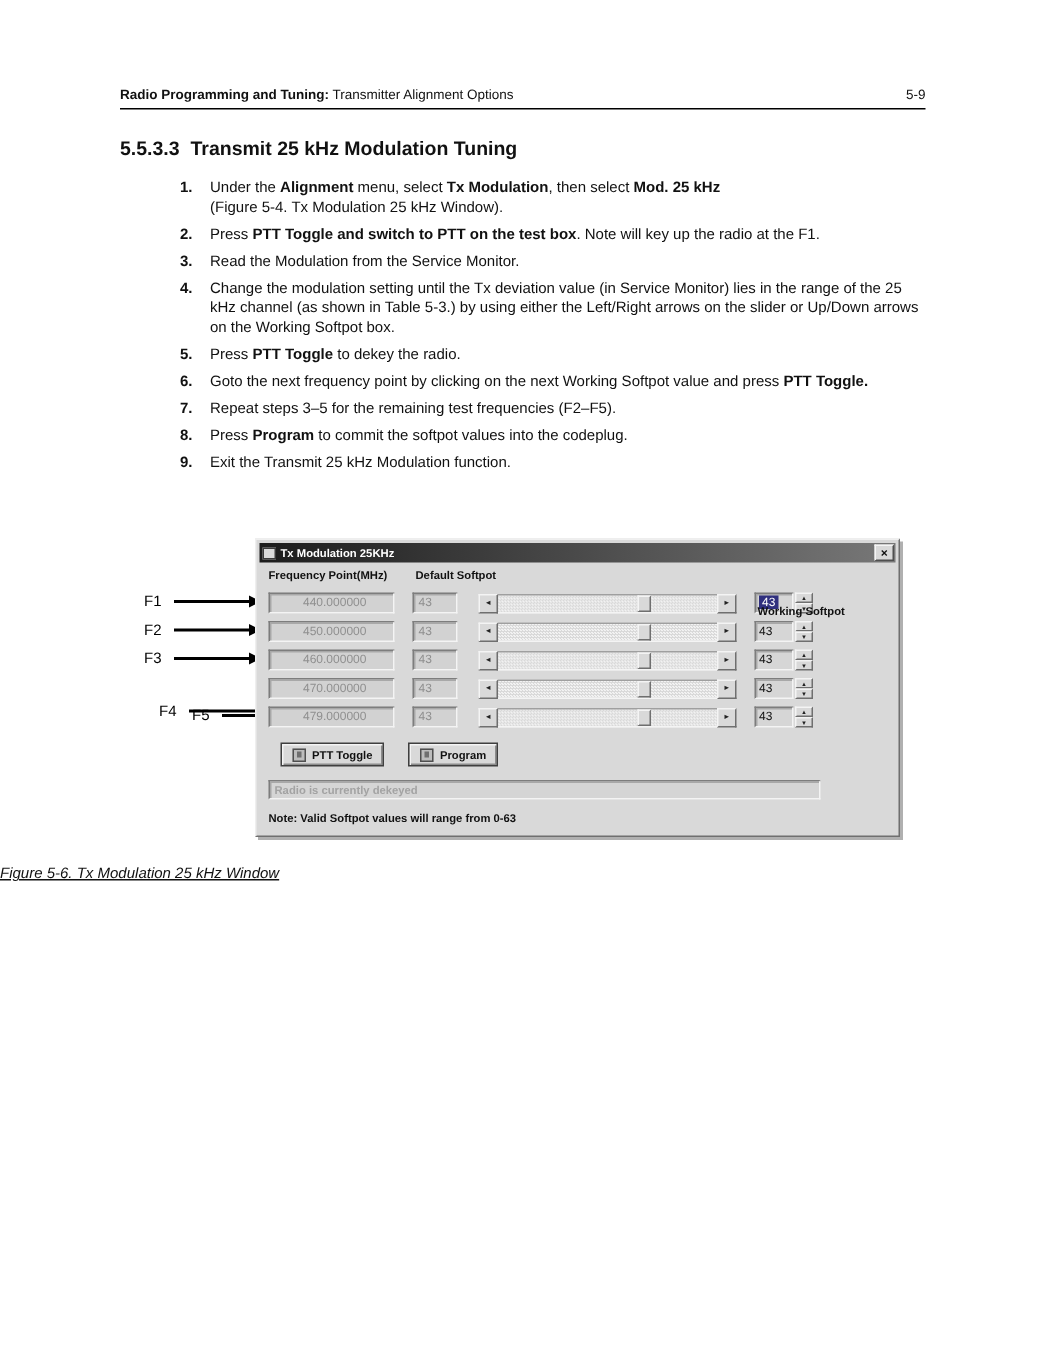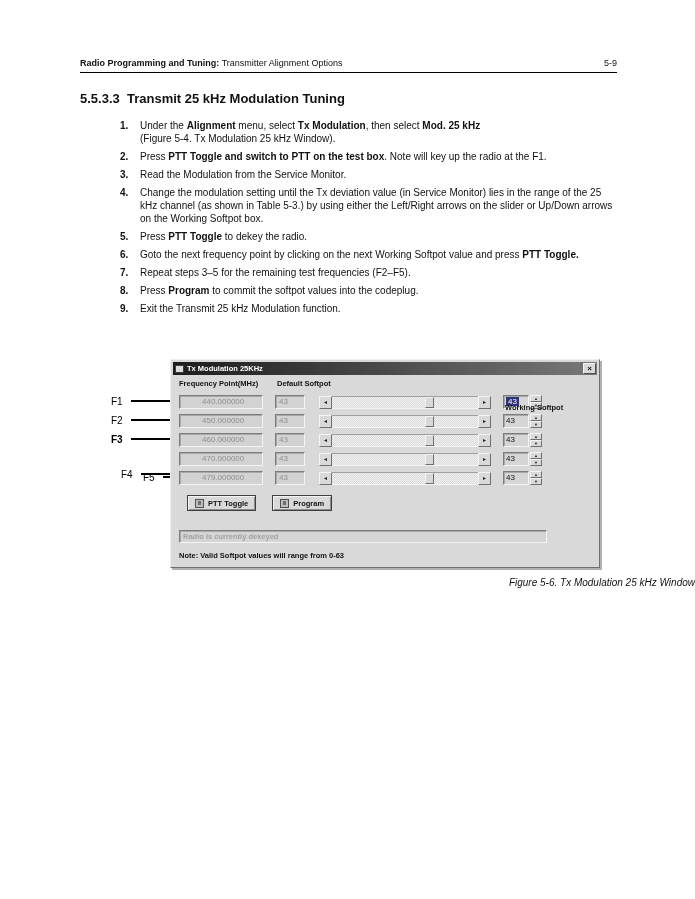--- a/index.html
+++ b/index.html
@@ -20,24 +20,24 @@
   .section-heading { font-size:13px; font-weight:bold; margin:18px 0 13px; white-space:pre-wrap; }
 
   
   .steps { margin-left:40px; margin-right:2px; }
   .step { display:flex; margin-bottom:5px; font-size:10px; line-height:13px; }
   .step-num { font-weight:bold; width:20px; flex-shrink:0; }
   .step-text { flex:1; }
 
   
   .figure { position:relative; height:202px; margin:44px -78px 0 -80px; }
-  .caption { text-align:right; font-style:italic; font-size:10px; margin:16px -78px 0 -80px; }
+  .caption { text-align:left; font-style:italic; font-size:10px; margin:16px -78px 0 -80px;text-decoration:underline; }
 
   .row-label { position:absolute; left:96px; height:14px; display:flex; align-items:center; font-size:10px; color:#000; }
-  .row-label-text { width:16px;margin-left:15px; }
+  .row-label-text { width:16px; }
   .row-arrow { position:relative; width:50px; height:2px; background:#000; margin-left:4px; }
   .row-arrow::after { content:''; position:absolute; right:-8px; top:-3px;
     border-left:8px solid #000; border-top:4px solid transparent; border-bottom:4px solid transparent; }
 
   
   .dialog { position:absolute; left:170px; top:0; width:430px; background:#d9d9d9;
     border:1px solid; border-color:#efefef #6f6f6f #6f6f6f #efefef;
     box-shadow:2px 2px 0 rgba(80,80,80,.45); padding:2px; box-sizing:border-box; }
   .titlebar { height:13px; background:linear-gradient(90deg,#1c1c1c,#787878);
     display:flex; align-items:center; padding:0 1px 0 2px; }
@@ -78,21 +78,21 @@
     border-color:#f4f4f4 #6f6f6f #6f6f6f #f4f4f4; font-size:4px; line-height:5px; text-align:center; color:#222; overflow:hidden; }
 
   .btn-row { margin:10px 6px 0 14px; display:flex; gap:16px; }
   .win-btn { display:inline-flex; align-items:center; gap:4px; height:16px; padding:0 7px;
     background:#d9d9d9; border:1px solid #3f3f3f;
     box-shadow:inset 1px 1px 0 #f4f4f4, inset -1px -1px 0 #8c8c8c;
     font-size:7.5px; font-weight:bold; font-family:inherit; color:#111; cursor:default; }
   .btn-icon { width:9px; height:9px; background:#bdbdbd; border:1px solid #4f4f4f; box-sizing:border-box; position:relative; }
   .btn-icon::after { content:''; position:absolute; left:2px; right:2px; top:1px; bottom:2px; background:#6f6f6f; }
 
-  .status-field { margin:19px 6px 0; width:368px; height:13px; box-sizing:border-box; background:#d5d5d5;
+  .status-field { margin:9px 6px 0; width:368px; height:13px; box-sizing:border-box; background:#d5d5d5;
     border:1px solid; border-color:#7d7d7d #f4f4f4 #f4f4f4 #7d7d7d; box-shadow:inset 1px 1px 0 #a8a8a8;
     font-size:7.5px; font-weight:bold; color:#a3a3a3; line-height:11px; padding:0 3px; white-space:nowrap; overflow:hidden; }
   .note { margin:8px 6px 5px; font-size:7.5px; font-weight:bold; color:#111; }
 </style>
 </head>
 <body>
 
 <div class="page">
 
   <header class="doc-header">
@@ -147,21 +147,21 @@
   <div class="figure">
     <div id="row-labels">
         <div class="row-label" style="top: 35px;">
           <span class="row-label-text">F1</span>
           <span class="row-arrow"></span>
         </div>
         <div class="row-label" style="top: 54px;">
           <span class="row-label-text">F2</span>
           <span class="row-arrow"></span>
         </div>
-        <div class="row-label" style="top: 73px; font-weight: bold;">
+        <div class="row-label" style="top: 73px;">
           <span class="row-label-text">F3</span>
           <span class="row-arrow"></span>
         </div>
         <div class="row-label" style="top: 108px; padding-left: 10px;">
           <span class="row-label-text">F4</span>
           <span class="row-arrow"></span>
         </div>
         <div class="row-label" style="top: 111px; padding-left: 32px;">
           <span class="row-label-text">F5</span>
           <span class="row-arrow"></span>

